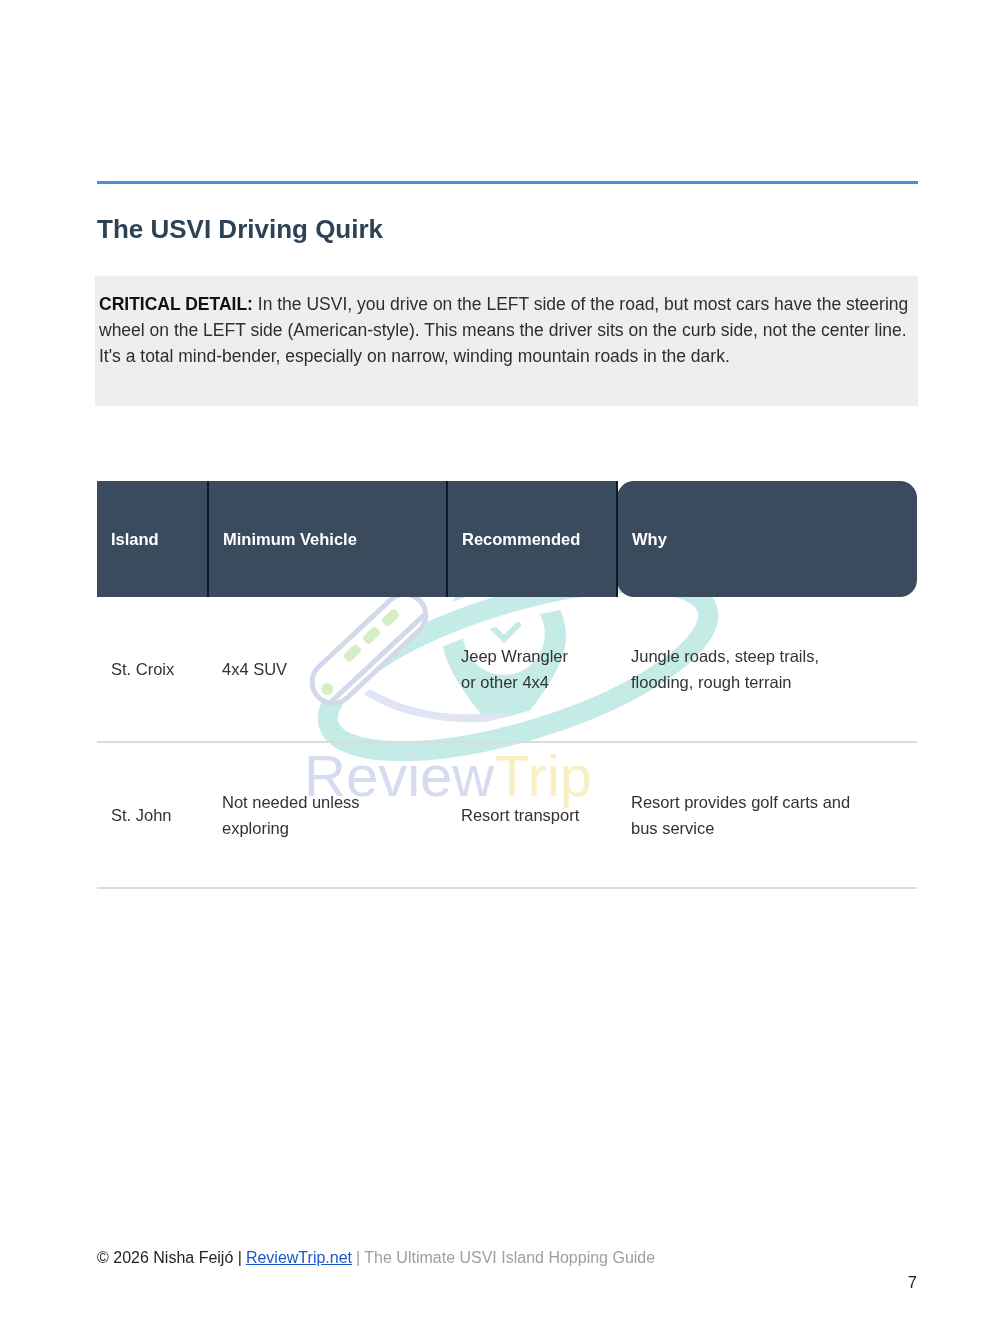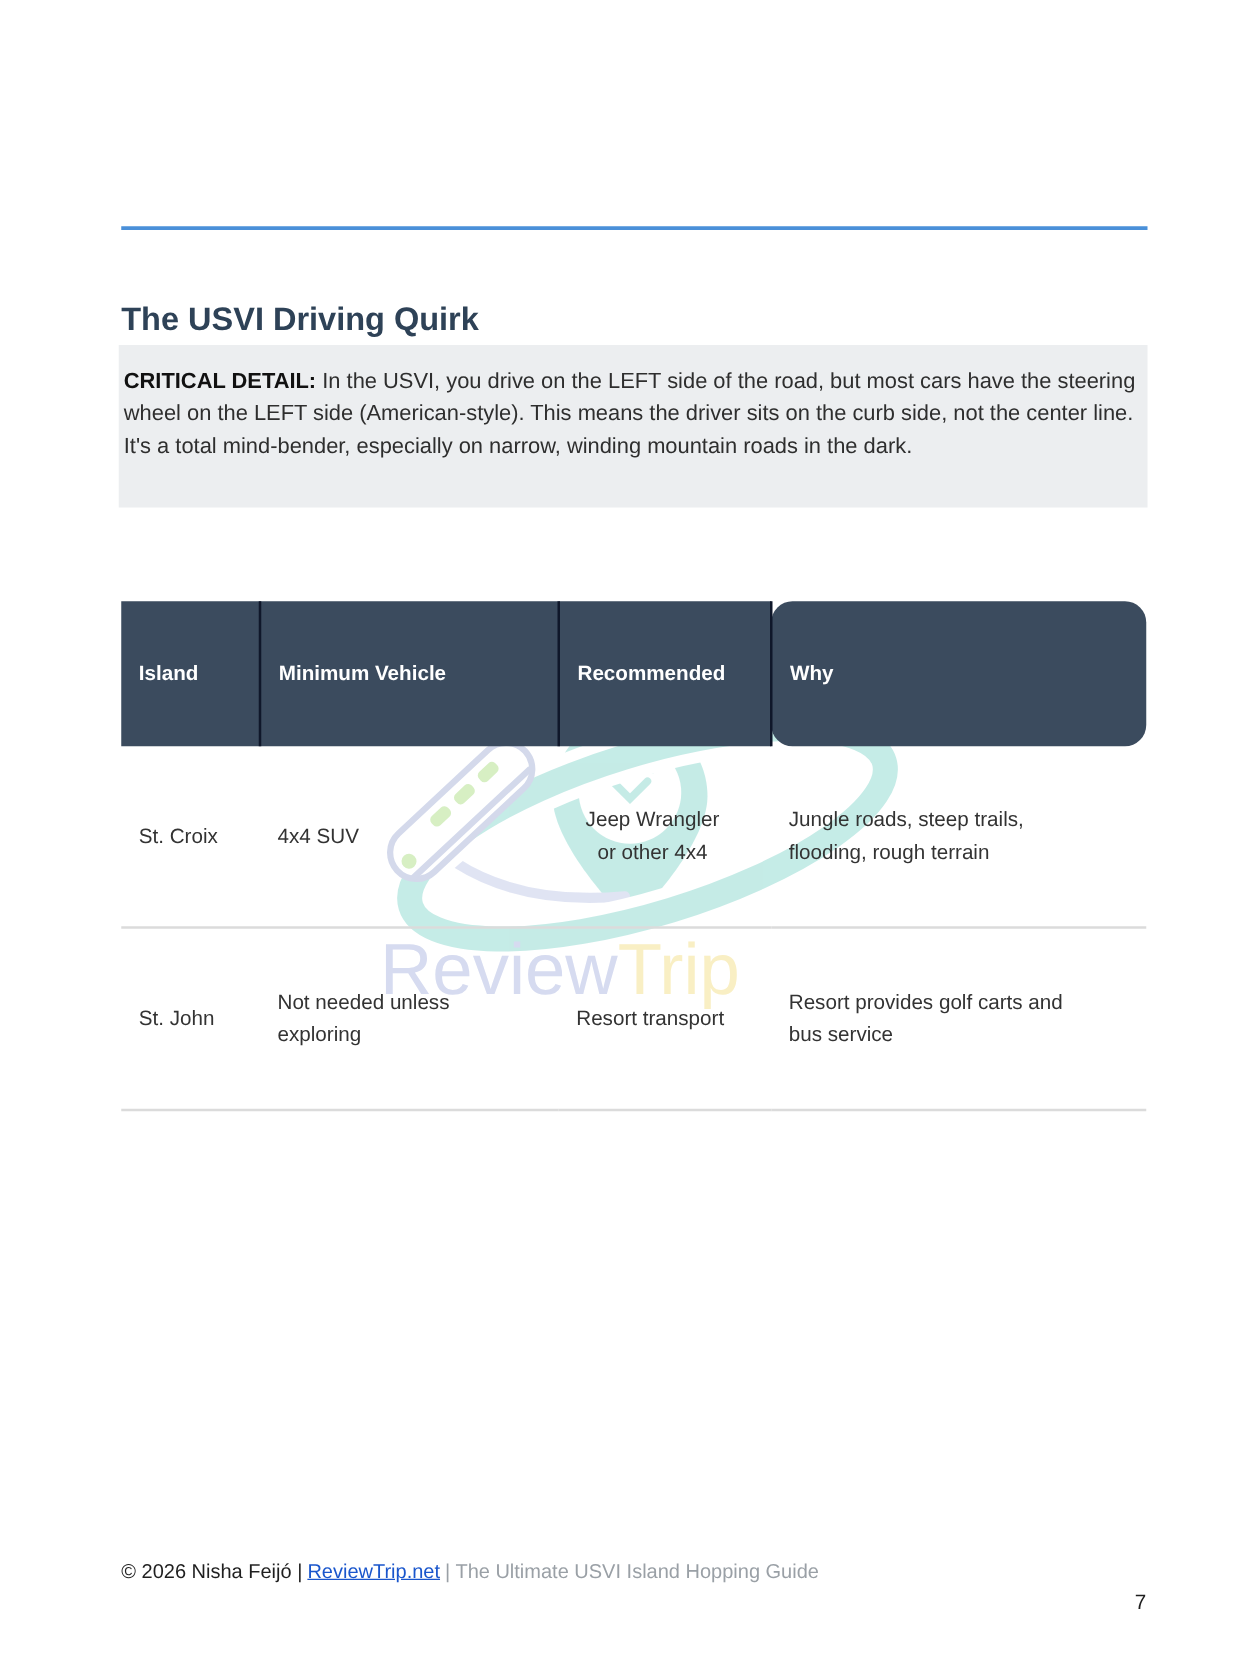--- a/index.html
+++ b/index.html
@@ -11,21 +11,21 @@
   .doc-title{
     position:absolute;left:97px;top:100px;margin:0;z-index:1;
     font-size:47px;font-weight:bold;color:#2d3e50;letter-spacing:-0.5px;white-space:nowrap;
   }
   .title-rule{position:absolute;left:97px;top:181px;width:821px;height:3px;background:#4a90d9;z-index:1;}
   
   .section-h{
     position:absolute;left:97px;margin:0;z-index:1;
     font-size:26px;font-weight:bold;color:#2e4257;white-space:nowrap;
   }
-  .h-quirk{top:240px;}
+  .h-quirk{top:214px;}
   .h-vehicle{top:429px;}
   
   .callout{
     position:absolute;left:95px;top:276px;width:823px;height:130px;z-index:1;
     background:#eceef0;box-sizing:border-box;padding:15px 6px 0 4px;
     font-size:17.5px;line-height:26px;color:#2e2e2e;
   }
   .callout strong{color:#111111;}
   
   table.vtable{
@@ -40,21 +40,21 @@
   }
   table.vtable th:last-child{border-right:none;border-radius:17px;}
   table.vtable td{
     height:144px;vertical-align:middle;text-align:left;
     font-size:16.5px;color:#333333;line-height:26px;
     padding:0 0 0 14px;border-bottom:2px solid #dbdbdb;
     background:transparent;
   }
   .cw1{display:inline-block;max-width:72px;}
   .cw2{display:inline-block;max-width:192px;}
-  .cw3{display:inline-block;max-width:122px;text-align:center;}
+  .cw3{display:inline-block;max-width:122px;}
   .cw4{display:inline-block;max-width:222px;}
   
   .watermark{position:absolute;left:0;top:0;z-index:0;}
   .wm-logo{position:absolute;left:298px;top:585px;}
   .wm-text{
     position:absolute;left:304px;top:742px;white-space:nowrap;
     font-size:58px;font-weight:normal;letter-spacing:0px;
   }
   .wm-review{color:#d6dbf0;}
   .wm-trip{color:#f9efc4;}

